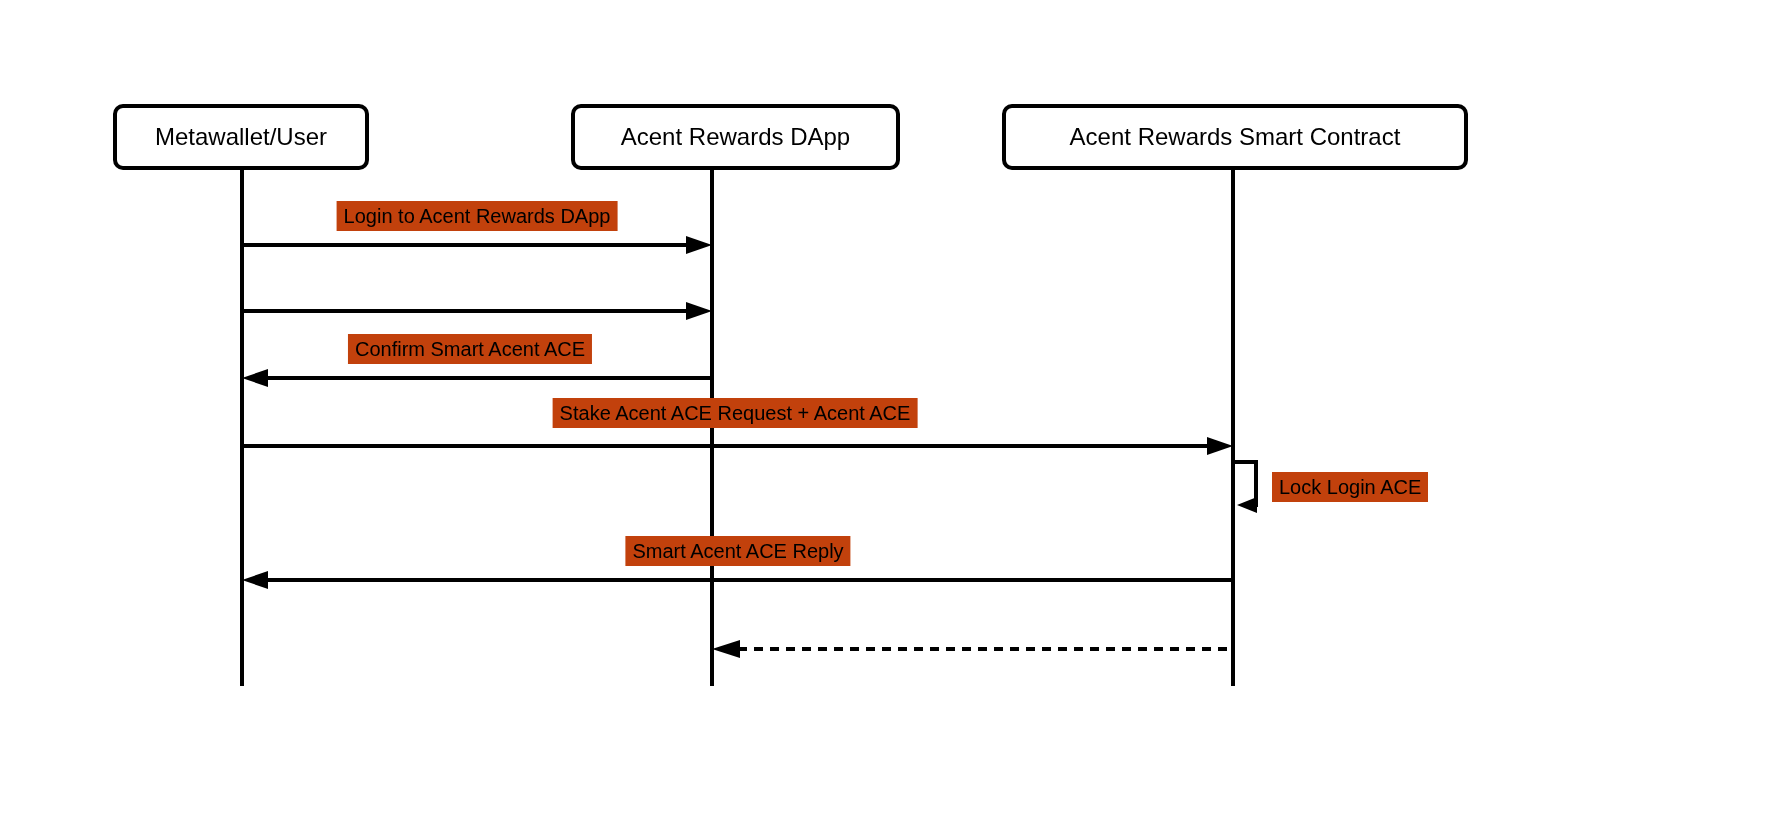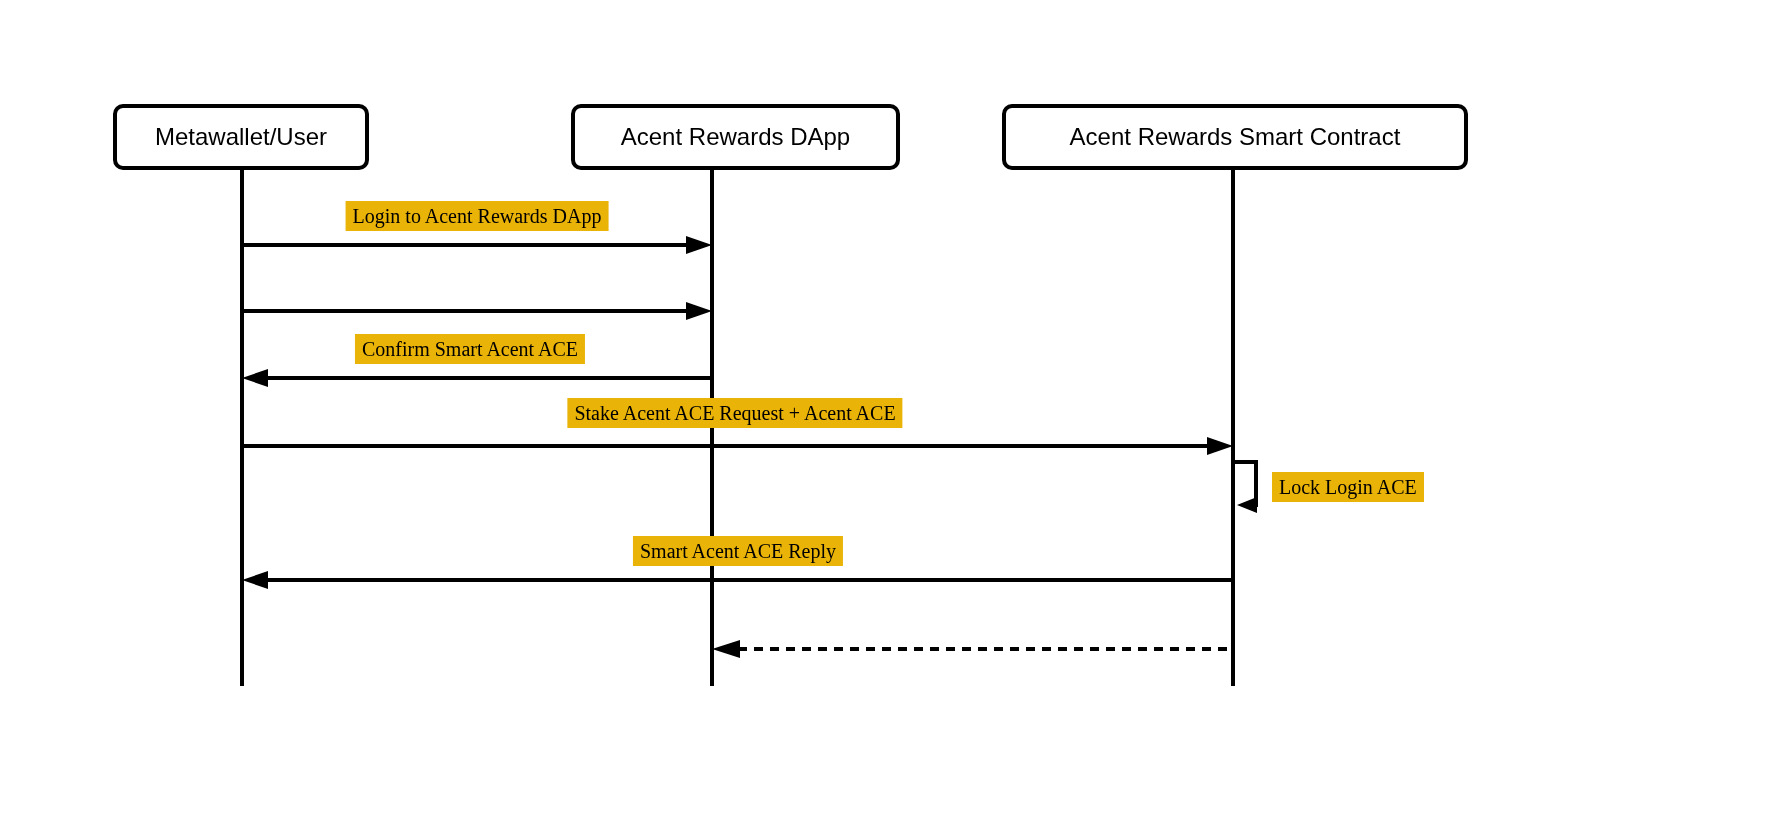--- a/index.html
+++ b/index.html
@@ -31,27 +31,26 @@
     align-items: center;
     justify-content: center;
     font-size: 24px;
     line-height: 1;
     white-space: nowrap;
     z-index: 2;
   }
   .msg-label {
     position: absolute;
     transform: translateX(-50%);
-    background: #eab308;
+    background: #c2410c;
     font-size: 20px;
     line-height: 1.2;
     padding: 3px 7px;
     white-space: nowrap;
     z-index: 1;
-    font-family: Liberation Serif, serif;
   }
   .msg-label.no-center {
     transform: none;
   }
 </style>
 </head>
 <body>
 
 <div class="canvas">
 

